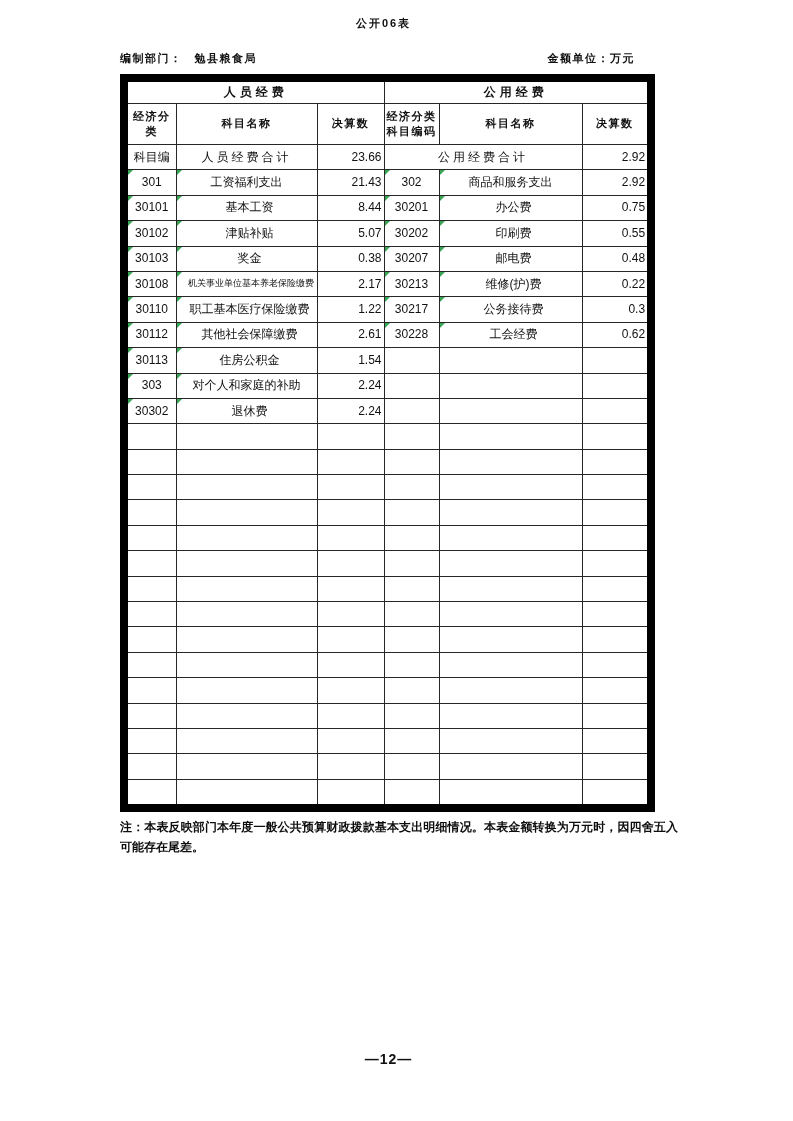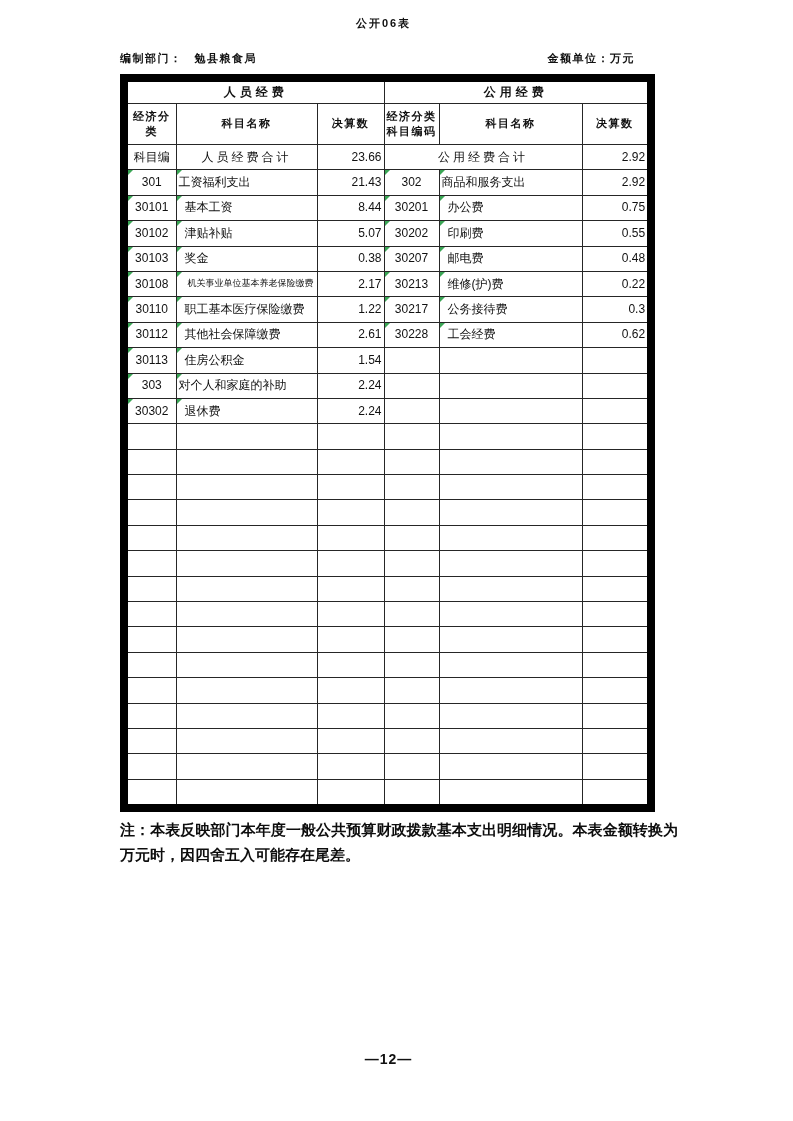--- a/index.html
+++ b/index.html
@@ -28,32 +28,32 @@
     border:8px solid #000000;
   }
   table.budget th, table.budget td {
     border:1px solid #262626; padding:0 2px; overflow:hidden; vertical-align:middle;
   }
   thead tr.group-row th { height:21px; font-size:12px; letter-spacing:4px; font-weight:600; text-align:center; }
   thead tr.cols-row th  { height:40px; font-size:11px; letter-spacing:1.5px; font-weight:600; text-align:center; white-space:pre-line; line-height:1.4; }
 
   tbody td { height:24.4px; font-size:12px; line-height:1.1; }
   td.code { text-align:center; padding-left:3px; position:relative; }
-  td.name { text-align:left; padding-left:4px; position:relative; }
+  td.name { text-align:center; padding-left:4px; position:relative; }
   td.name.indent { padding-left:8px; }
   td.name.small  { font-size:9px; padding-left:11px; letter-spacing:0; }
   td.name.center { text-align:center; letter-spacing:3px; padding-left:2px; }
   td.val  { text-align:right; padding-right:3px; }
   .tri::before {
     content:""; position:absolute; top:0; left:0; width:0; height:0;
     border-top:5px solid var(--tri, #3aa655); border-right:5px solid transparent;
   }
 
   .note {
-    margin:6px 0 0; width:558px; font-size:15px; line-height:1.65;
+    margin:6px 0 0; width:558px; font-size:12px; line-height:1.65;
     font-weight:600; color:#0d0d0d; text-align:justify;
   }
   .page-number {
     position:absolute; left:0; right:16px; bottom:54px; text-align:center;
     font-size:14px; font-weight:600; letter-spacing:1px;
   }
 </style>
 </head>
 <body>
 

